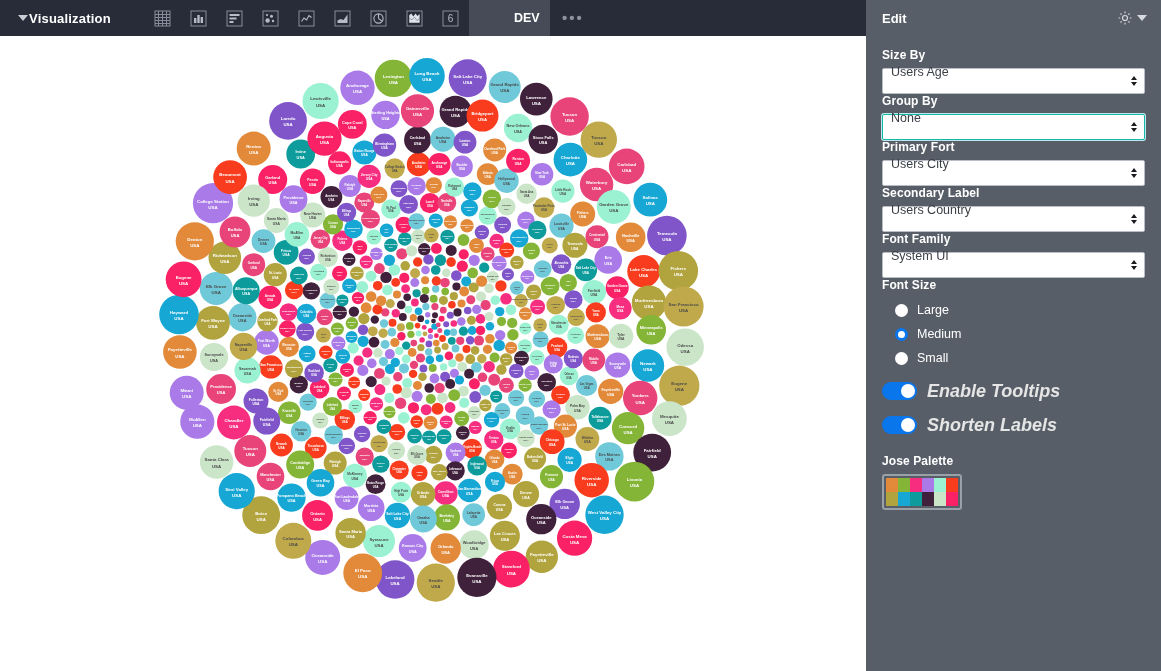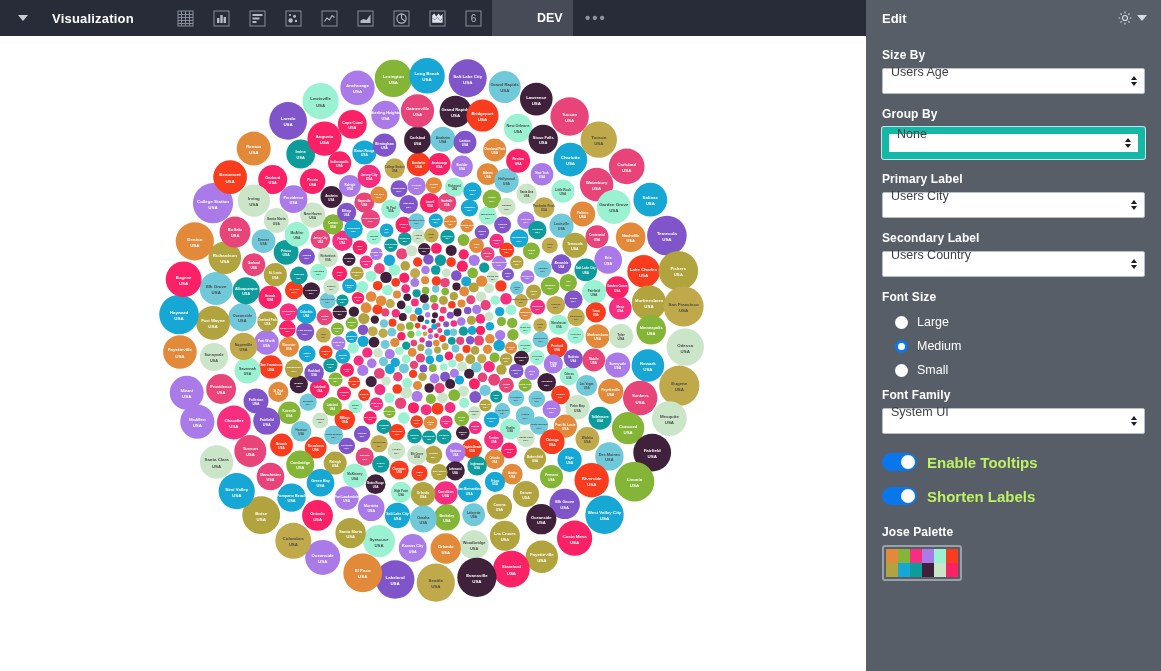--- a/index.html
+++ b/index.html
@@ -31,21 +31,21 @@
     background: #282c38;
     display: flex;
     align-items: stretch;
     box-sizing: border-box;
   }
   .tb-title-wrap {
     display: flex;
     align-items: center;
     padding-left: 18px;
     padding-right: 10px;
-    gap: 24px;
+    gap: 1px;
   }
   .caret-down {
     width: 0; height: 0;
     border-left: 5px solid transparent;
     border-right: 5px solid transparent;
     border-top: 6px solid #c9ccd4;
   }
   .tb-title {
     color: #ffffff;
     font-size: 13px;
@@ -137,42 +137,42 @@
   .ph-right {
     display: flex;
     align-items: center;
     gap: 4px;
     cursor: pointer;
   }
   .panel-body {
     padding: 12px 16px 10px 16px;
     box-sizing: border-box;
   }
-  .field { margin-bottom: 13px; }
+  .field { }
   .field-label {
     color: #ffffff;
     font-size: 12px;
     font-weight: bold;
     margin-bottom: 6px;
     letter-spacing: .1px;
   }
   .select-box {
     position: relative;
     height: 26px;
     background: #ffffff;
     border: 1px solid #b9bec6;
     border-radius: 2px;
     display: flex;
     align-items: center;
     padding: 0 22px 18px 8px;
     box-sizing: border-box;
     cursor: pointer;
   }
   .select-box.focused {
-    border: 7px solid #14b8a6;
+    border: 1px solid #14b8a6;
     box-shadow: 0 0 0 1px #bfe6ea;
   }
   .select-val {
     font-size: 12.5px;
     color: #3b3f46;
     white-space: nowrap;
     overflow: hidden;
     text-overflow: ellipsis;
   }
   .select-arrows {
@@ -240,23 +240,24 @@
     flex: 0 0 auto;
   }
   .toggle .knob {
     position: absolute;
     top: 2px; left: 19px;
     width: 14px; height: 14px;
     border-radius: 50%;
     background: #ffffff;
   }
   .toggle-label {
-    color: #bef264;
-    font-size: 15px;
+    color: #e5e5e5;
+    font-size: 18px;
     font-weight: bold;
+    font-style: italic;
   }
 
   
   .palette-wrap { margin-top: 14px; }
   .palette-swatches {
     display: grid;
     grid-template-columns: repeat(6, 12px);
     grid-auto-rows: 14px;
     gap: 0;
     border: 2px solid #9aa0a8;
@@ -2815,34 +2816,45 @@
         <div class="select-box focused">
           <span class="select-val">None</span>
           <span class="select-arrows">
             <i class="ar-up"></i>
               <i class="ar-dn"></i>
           </span>
         </div>
       </div>
 
       <div class="field">
-        <div class="field-label">Primary Label</div>
+        <div class="field-label">Primary Fort</div>
         <div class="select-box">
           <span class="select-val">Users City</span>
           <span class="select-arrows">
             <i class="ar-up"></i>
               <i class="ar-dn"></i>
           </span>
         </div>
       </div>
 
       <div class="field">
         <div class="field-label">Secondary Label</div>
         <div class="select-box">
           <span class="select-val">Users Country</span>
+          <span class="select-arrows">
+            <i class="ar-up"></i>
+              <i class="ar-dn"></i>
+          </span>
+        </div>
+      </div>
+
+      <div class="field">
+        <div class="field-label">Font Family</div>
+        <div class="select-box">
+          <span class="select-val">System UI</span>
           <span class="select-arrows">
             <i class="ar-up"></i>
               <i class="ar-dn"></i>
           </span>
         </div>
       </div>
 
       <div class="field" style="margin-bottom:6px;">
         <div class="field-label">Font Size</div>
         <div class="radio-group">
@@ -2854,31 +2866,20 @@
             <span class="radio-dot checked"></span>
             <span class="radio-label">Medium</span>
           </div>
           <div class="radio-row">
             <span class="radio-dot"></span>
             <span class="radio-label">Small</span>
           </div>
         </div>
       </div>
 
-      <div class="field">
-        <div class="field-label">Font Family</div>
-        <div class="select-box">
-          <span class="select-val">System UI</span>
-          <span class="select-arrows">
-            <i class="ar-up"></i>
-              <i class="ar-dn"></i>
-          </span>
-        </div>
-      </div>
-
       <div class="toggle-row">
         <span class="toggle">
             <i class="knob"></i>
           </span>
         <span class="toggle-label">Enable Tooltips</span>
       </div>
       <div class="toggle-row">
         <span class="toggle">
             <i class="knob"></i>
           </span>

